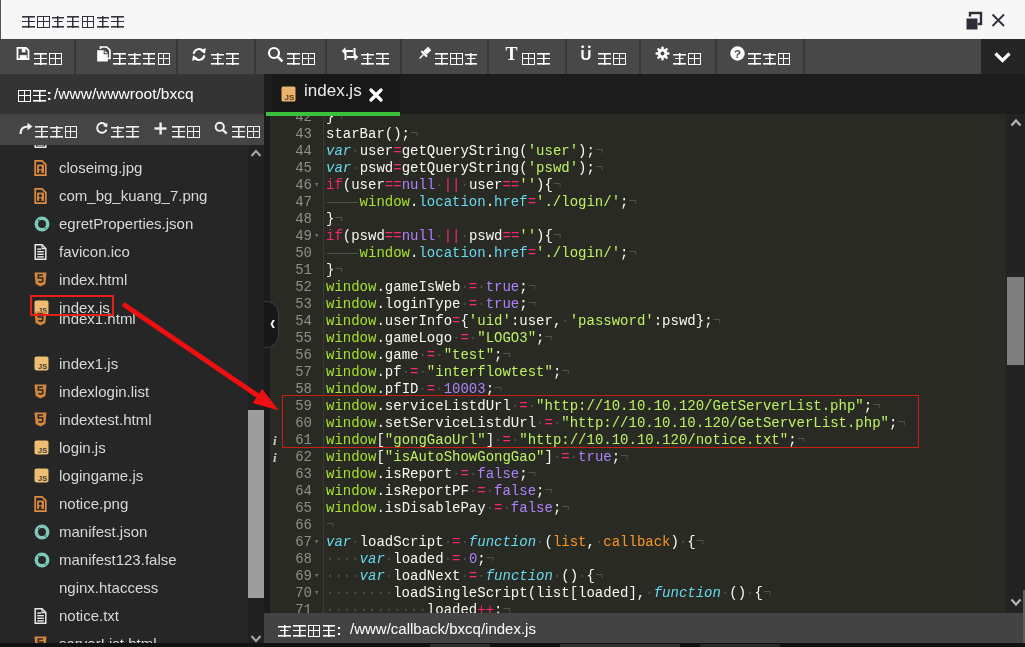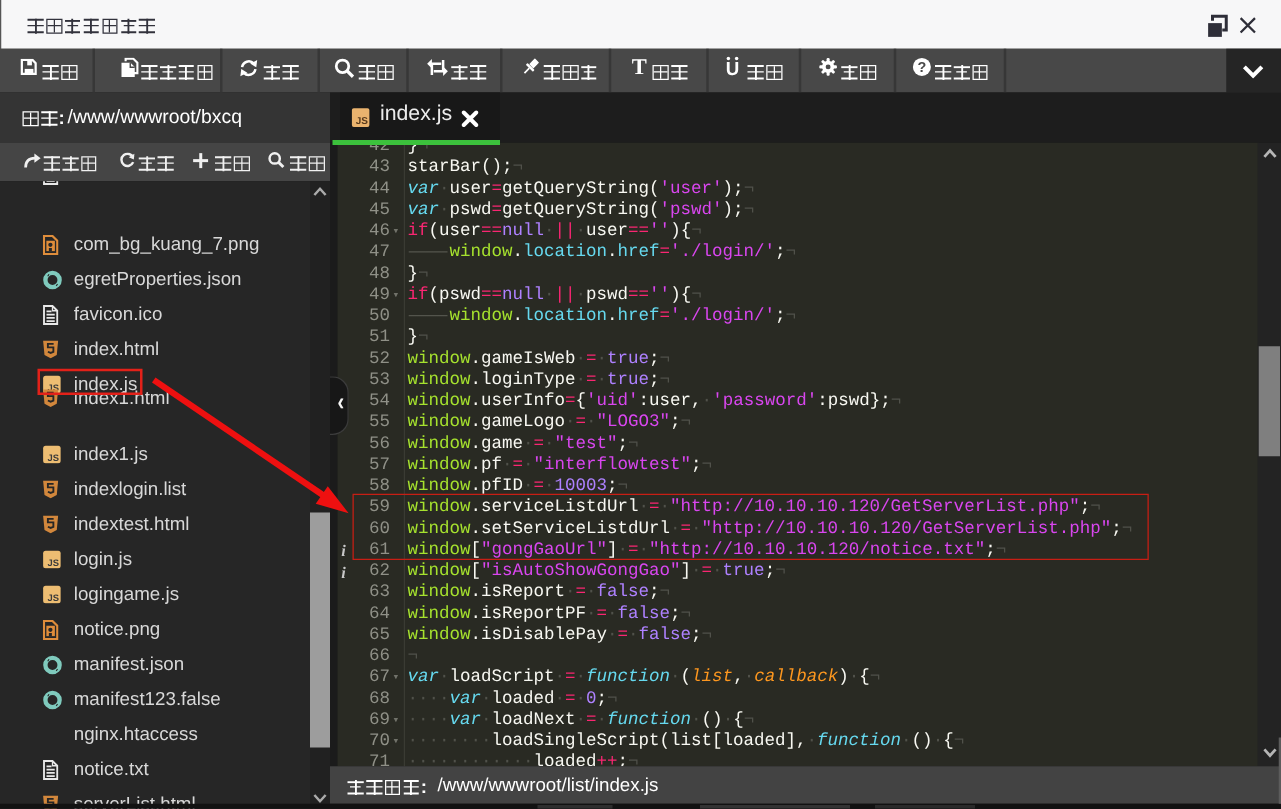--- a/index.html
+++ b/index.html
@@ -42,21 +42,21 @@
 #tab1{position:absolute;left:8px;top:0;width:128px;height:38px;background:#181818}
 #tabgreen{position:absolute;left:2px;top:38px;width:134px;height:3.5px;background:#3cc13c}
 
 #editor{left:270px;top:114px;width:737px;height:499px;overflow:hidden;background:#292a23;font-family:"Liberation Mono",monospace;font-size:14px;line-height:17px}
 #gutterline{left:323px;top:114px;width:1px;height:499px;background:#3a3b33}
 #gutter{position:absolute;left:0;top:-5px;width:42px;text-align:right;color:#8f9087;white-space:pre}
 #code{position:absolute;left:56px;top:-5px;white-space:pre;color:#f8f8f2}
 #folds{position:absolute;left:44px;top:-5px;width:12px;color:#71726a;font-size:9px;text-align:left}
 #annos{position:absolute;left:3px;top:-5px;width:12px;color:#c8c8c8;font-family:"Liberation Serif",serif;font-style:italic;font-size:13px;font-weight:bold}
 .k{color:#f92672}.g{color:#a6e22e}.c{color:#66d9ef}.ci{color:#66d9ef;font-style:italic}
-.pu{color:#ae81ff}.y{color:#d946ef}.oi{color:#fd971f;font-style:italic}
+.pu{color:#ae81ff}.y{color:#bef264}.oi{color:#fd971f;}
 .d{color:#50514a}
 .t{display:inline-block;width:33.6px;height:4px;background:linear-gradient(#53544c,#53544c) 1px 0/31px 1px no-repeat}
 
 #esb{left:1006px;top:114px;width:19px;height:499px;background:#232323}
 
 #status{left:264px;top:613px;width:761px;height:30px;background:#434343;color:#fff;--s:#fff}
 
 #bottom{left:0;top:643px;width:1025px;height:4px;background:#121212}
 
 #gap{left:264px;top:114px;width:6px;height:499px;background:#1b1b1b}
@@ -212,20 +212,29 @@
 <div class="frow" style="top:-19px">
         <svg width="13" height="16" viewBox="0 0 13 16">
           <path d="M1.2 0.8 H8 L11.8 4.6 V15.2 H1.2 Z" fill="none" stroke="#e8e8e8" stroke-width="1.5"></path>
           <path d="M8 0.8 V4.6 H11.8" fill="none" stroke="#e8e8e8" stroke-width="1.1"></path>
           <rect x="3.2" y="4.4" width="4" height="1.4" fill="#e8e8e8"></rect>
           <rect x="3.2" y="7" width="6.6" height="1.4" fill="#e8e8e8"></rect>
           <rect x="3.2" y="9.6" width="6.6" height="1.4" fill="#e8e8e8"></rect>
           <rect x="3.2" y="12.2" width="6.6" height="1.4" fill="#e8e8e8"></rect>
         </svg>
         <span class="nm"></span>
+      </div>
+<div class="frow" style="top:9px">
+        <svg width="13" height="16" viewBox="0 0 13 16">
+          <path d="M1.2 0.8 H8 L11.8 4.6 V15.2 H1.2 Z" fill="none" stroke="#df8d3b" stroke-width="1.7"></path>
+          <rect x="3.1" y="4.6" width="6.8" height="8.3" fill="#df8d3b"></rect>
+          <circle cx="6.3" cy="7.8" r="1.7" fill="#262626"></circle>
+          <path d="M5.1 12.9 v-2.6 h2.4 v2.6 z" fill="#262626"></path>
+        </svg>
+        <span class="nm">closeimg.jpg</span>
       </div>
 <div class="frow" style="top:37px">
         <svg width="13" height="16" viewBox="0 0 13 16">
           <path d="M1.2 0.8 H8 L11.8 4.6 V15.2 H1.2 Z" fill="none" stroke="#df8d3b" stroke-width="1.7"></path>
           <rect x="3.1" y="4.6" width="6.8" height="8.3" fill="#df8d3b"></rect>
           <circle cx="6.3" cy="7.8" r="1.7" fill="#262626"></circle>
           <path d="M5.1 12.9 v-2.6 h2.4 v2.6 z" fill="#262626"></path>
         </svg>
         <span class="nm">com_bg_kuang_7.png</span>
       </div>
@@ -492,21 +501,21 @@
   <svg class="abs" style="left:4px;top:4px" width="12" height="10" viewBox="0 0 12 10">
         <path d="M1.5 7.5 L6 2.5 L10.5 7.5" fill="none" stroke="#b5b5b5" stroke-width="2.2"></path>
       </svg>
   <div class="abs" style="left:1px;top:163px;width:17px;height:88px;background:#7f7f7f"></div>
   <svg class="abs" style="left:4px;top:483px" width="12" height="10" viewBox="0 0 12 10">
         <path d="M1.5 2.5 L6 7.5 L10.5 2.5" fill="none" stroke="#b5b5b5" stroke-width="2.2"></path>
       </svg>
 </div>
 <div class="abs" id="status">
   <div class="abs" style="left:13px;top:8px"><span class="cj c"></span><span class="cj a"></span><span class="cj b"></span><span class="cj a"></span><span style="font-size:15px;font-weight:bold;vertical-align:1px">:</span></div>
-  <div class="abs" style="left:86px;top:7px;font-size:15px">/www/wwwroot/list/index.js</div>
+  <div class="abs" style="left:86px;top:7px;font-size:15px">/www/callback/bxcq/index.js</div>
 </div>
 <div class="abs" id="bottom">
   <div class="abs" style="left:430px;top:1px;width:60px;height:3px;background:#2e2e2e"></div>
   <div class="abs" style="left:560px;top:1px;width:120px;height:3px;background:#333"></div>
   <div class="abs" style="left:700px;top:1px;width:80px;height:3px;background:#2a2a2a"></div>
 </div>
 <div class="abs" style="left:1023px;top:590px;width:2px;height:53px;background:#5c5c5c"></div>
 <div class="abs" id="pill">
       <span>‹</span>
     </div>

